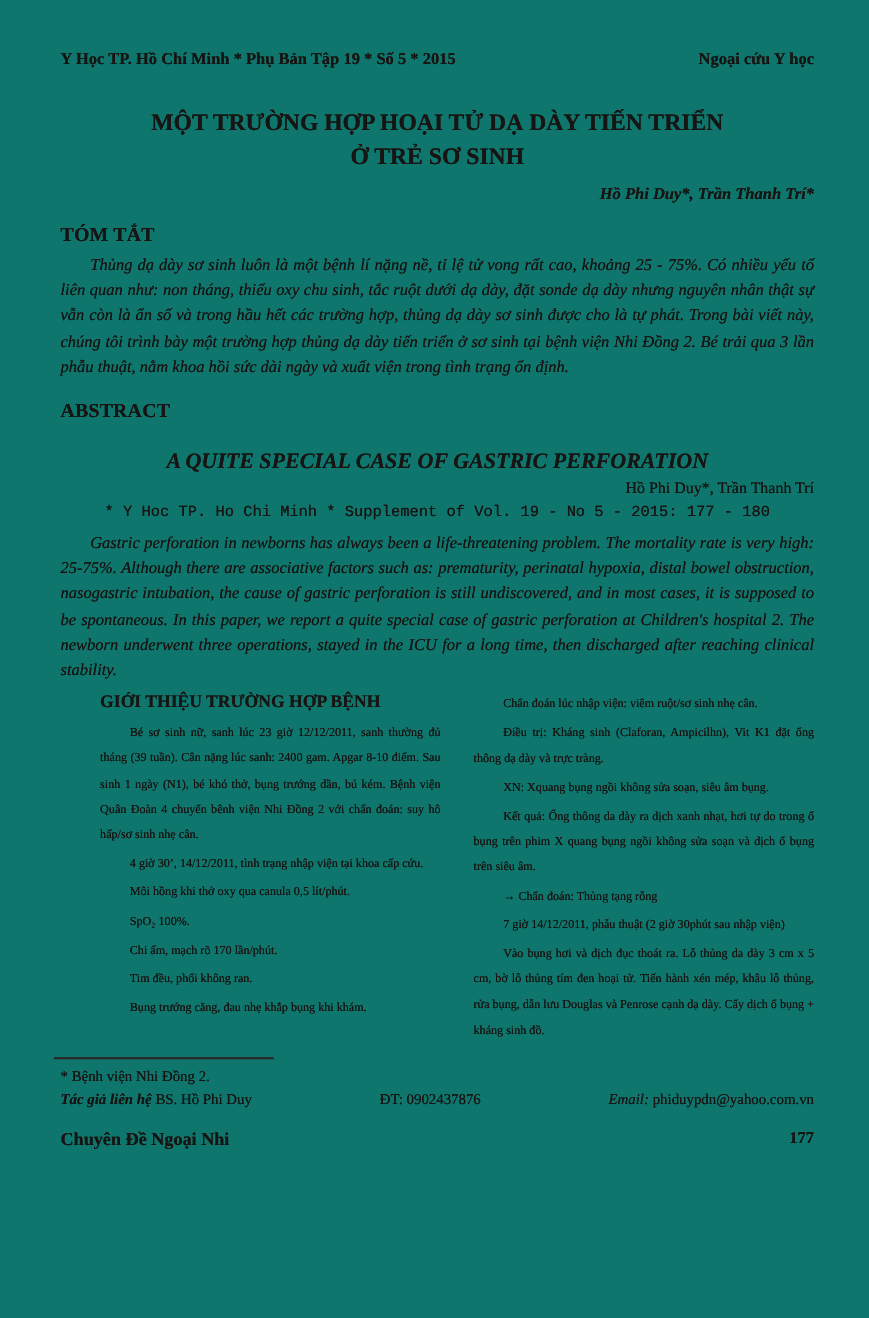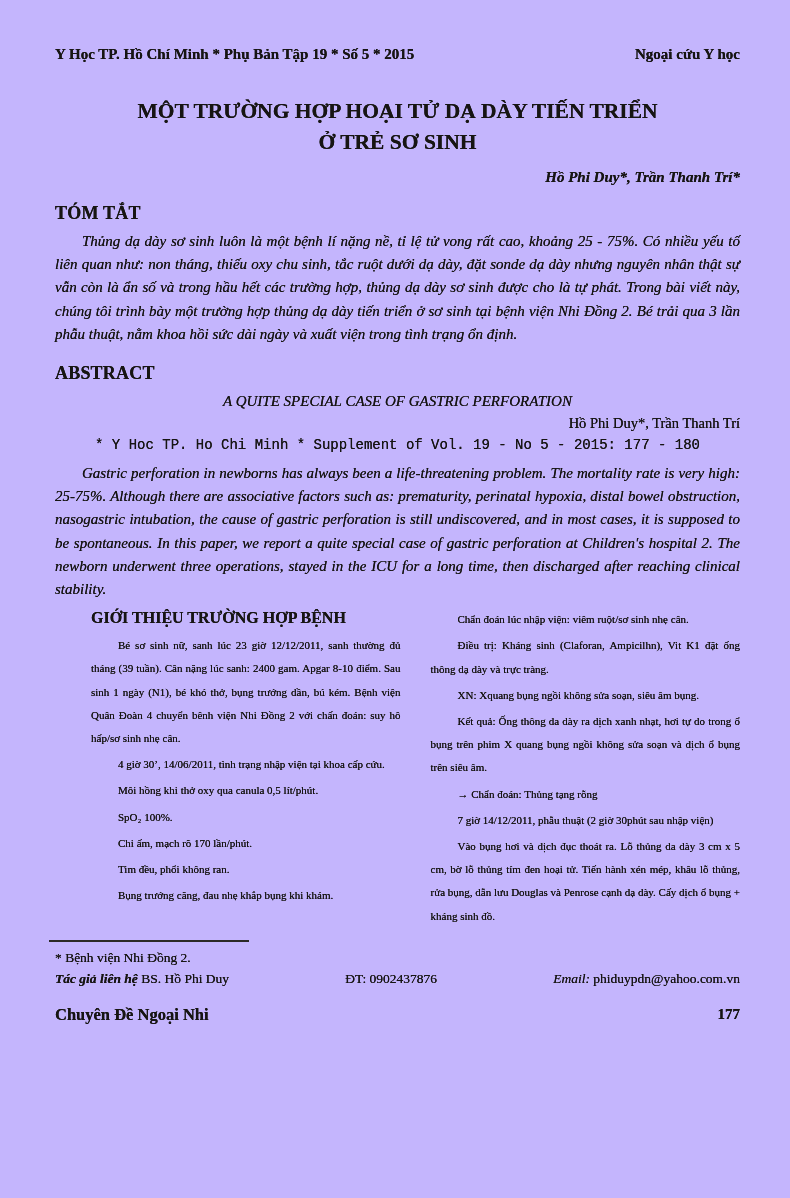--- a/index.html
+++ b/index.html
@@ -1,37 +1,37 @@
 <!DOCTYPE html>
 <html><head>
 <meta charset="utf-8">
 <style>
   html,body { margin:0; padding:0; background:#d9d9d9; }
   .page {
     position:relative;
     width:790px; height:1198px;
     margin:0 auto;
-    background:#c4b5fd;
+    background:#0f766e;
     box-sizing:border-box;
     padding:46px 50px 0 55px;
     overflow:hidden;
     font-family:"Liberation Serif", serif;
     color:#171513;
     text-shadow:0 0 0.4px currentColor;
   }
   .running-head { display:flex; justify-content:space-between; align-items:baseline;
     font-size:15px; font-weight:bold; }
   .article-title { text-align:center; font-weight:bold; font-size:21.5px;
     line-height:31px; margin-top:33px; }
   .vn-authors { text-align:right; font-weight:bold; font-style:italic;
     font-size:15px; margin-top:11px; }
   .sec-heading { font-size:18px; font-weight:bold; margin:17px 0 0 0; letter-spacing:0.2px; }
   .vn-abstract { font-style:italic; font-size:15px; line-height:23.2px;
     text-align:justify; text-indent:27px; margin:6px 0 0 0; }
-  .en-title { text-align:center; font-style:italic; font-size:15px; margin-top:9px; }
+  .en-title { text-align:center; font-style:italic; font-size:20px; margin-top:24px;font-weight:bold; }
   .en-authors { text-align:right; font-size:14.5px; margin-top:5px; }
   .en-citation { text-align:center; font-size:14px; margin-top:5px;font-family:Liberation Mono, monospace; }
   .en-abstract { font-style:italic; font-size:15px; line-height:23.2px;
     text-align:justify; text-indent:27px; margin:9px 0 0 0; }
   .columns { display:flex; gap:30px; margin-top:7px;margin-left:36px; }
   .col { flex:1; min-width:0; }
   .case-heading { font-size:16px; font-weight:bold; margin:1px 0 7px 0; }
   .col p { font-size:11px; line-height:23.2px; text-align:justify;
     text-indent:27px; margin:0 0 3px 0; }
   .footnote-rule { width:200px; height:0; border-top:2px solid #2b2927;
@@ -68,21 +68,21 @@
   <h2 class="sec-heading">ABSTRACT</h2>
   <div class="en-title">A QUITE SPECIAL CASE OF GASTRIC PERFORATION</div>
   <div class="en-authors">Hồ Phi Duy*, Trần Thanh Trí</div>
   <div class="en-citation">* Y Hoc TP. Ho Chi Minh * Supplement of Vol. 19 - No 5 - 2015: 177 - 180</div>
   <p class="en-abstract">Gastric perforation in newborns has always been a life-threatening problem. The mortality rate is very high: 25-75%. Although there are associative factors such as: prematurity, perinatal hypoxia, distal bowel obstruction, nasogastric intubation, the cause of gastric perforation is still undiscovered, and in most cases, it is supposed to be spontaneous. In this paper, we report a quite special case of gastric perforation at Children's hospital 2. The newborn underwent three operations, stayed in the ICU for a long time, then discharged after reaching clinical stability.</p>
 
   <div class="columns">
     <div class="col">
       <h3 class="case-heading">GIỚI THIỆU TRƯỜNG HỢP BỆNH</h3>
       <p>Bé sơ sinh nữ, sanh lúc 23 giờ 12/12/2011, sanh thường đủ tháng (39 tuần). Cân nặng lúc sanh: 2400 gam. Apgar 8-10 điểm. Sau sinh 1 ngày (N1), bé khó thở, bụng trướng dần, bú kém. Bệnh viện Quân Đoàn 4 chuyển bênh viện Nhi Đồng 2 với chấn đoán: suy hô hấp/sơ sinh nhẹ cân.</p>
-      <p>4 giờ 30’, 14/06/2011, tình trạng nhập viện tại khoa cấp cứu.</p>
+      <p>4 giờ 30’, 14/12/2011, tình trạng nhập viện tại khoa cấp cứu.</p>
       <p>Môi hồng khi thở oxy qua canula 0,5 lít/phút.</p>
       <p>SpO₂ 100%.</p>
       <p>Chi ấm, mạch rõ 170 lần/phút.</p>
       <p>Tim đều, phổi không ran.</p>
       <p>Bụng trướng căng, đau nhẹ khắp bụng khi khám.</p>
     </div>
     <div class="col">
       <p>Chẩn đoán lúc nhập viện: viêm ruột/sơ sinh nhẹ cân.</p>
       <p>Điều trị: Kháng sinh (Claforan, Ampicilhn), Vit K1 đặt ống thông dạ dày và trực tràng.</p>
       <p>XN: Xquang bụng ngồi không sửa soạn, siêu âm bụng.</p>

